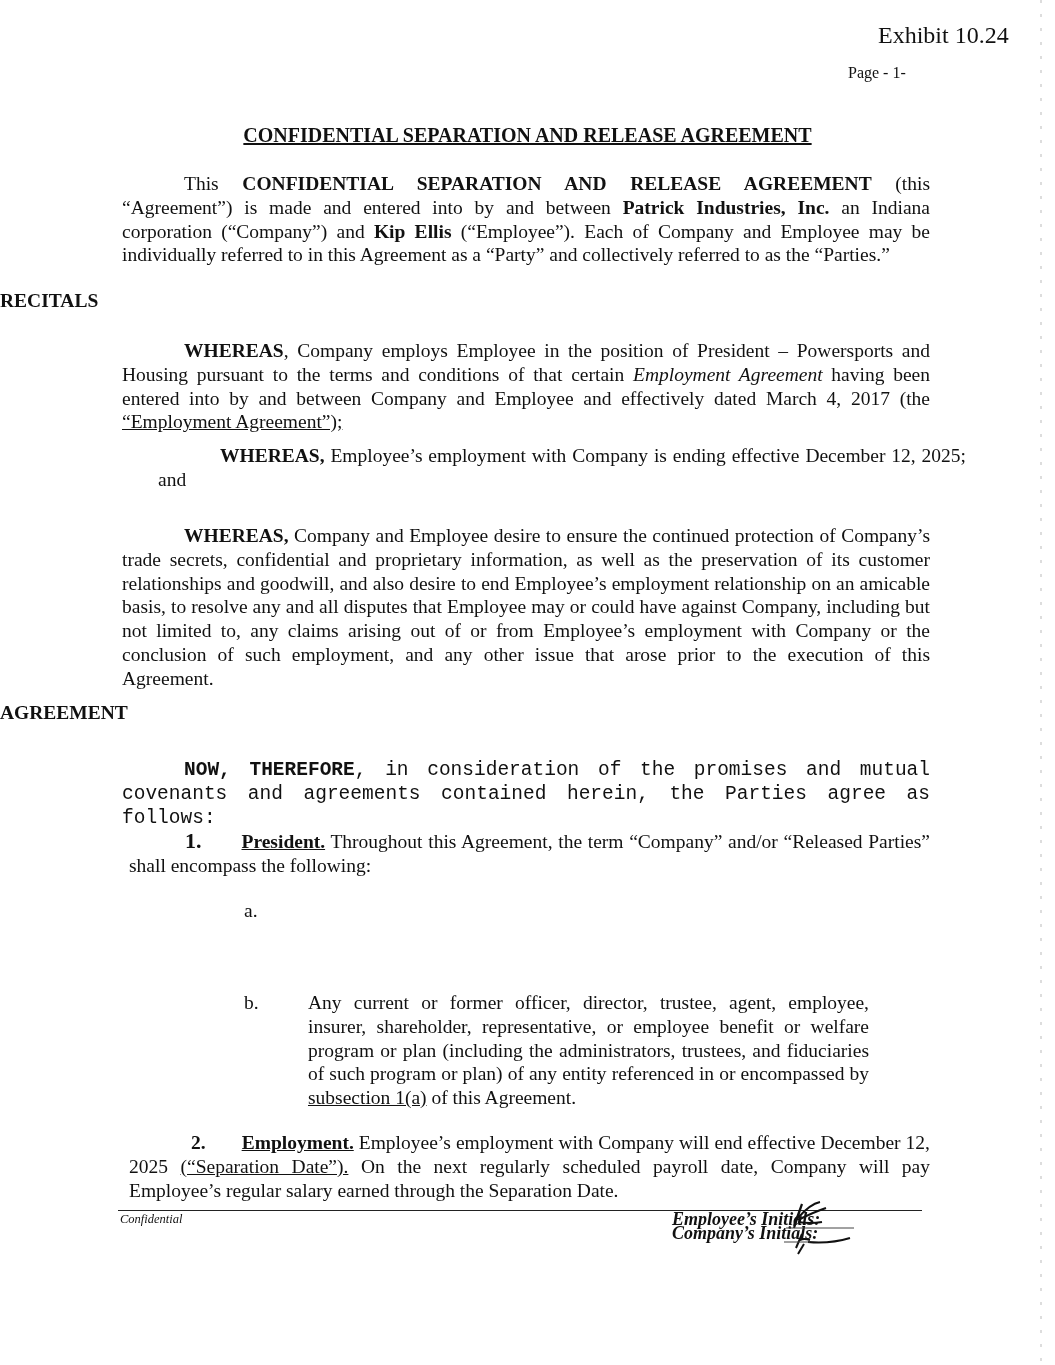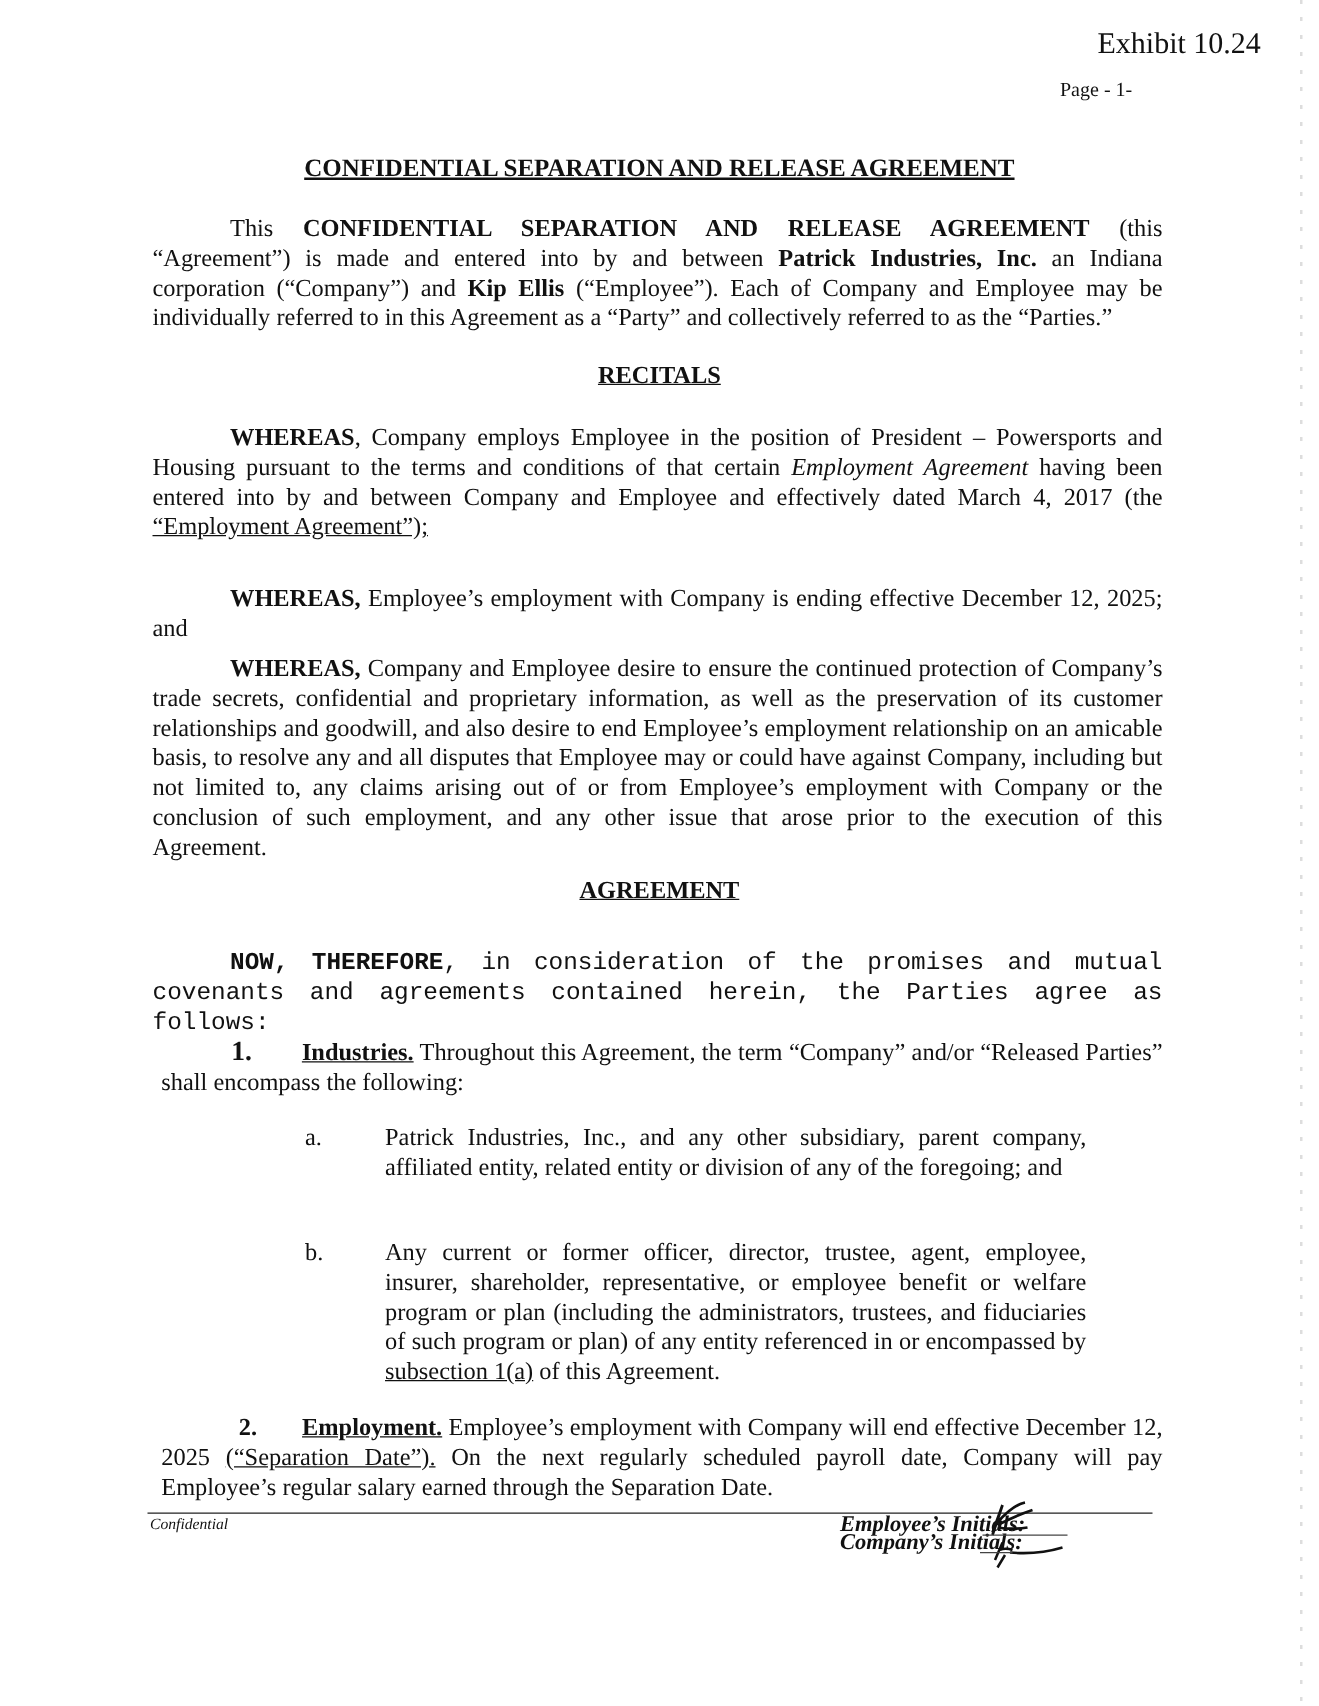--- a/index.html
+++ b/index.html
@@ -5,21 +5,21 @@
   html, body { margin:0; padding:0; background:#ffffff; }
   body { width:1055px; height:1365px; position:relative; overflow:hidden;
          font-family:"Liberation Serif", "DejaVu Serif", serif; color:#111; font-size:19.5px; }
   .abs { position:absolute; }
   .exhibit { left:878px; top:22px; font-size:24px; }
   .pageno { left:848px; top:64px; font-size:16px; }
   .title { left:0; width:1055px; top:124px; text-align:center; }
   .title span { font-weight:bold; text-decoration:underline; font-size:20px; padding-left:0; margin-left:-0px; }
   .para { left:122px; width:808px; line-height:23.8px; text-align:justify; }
   .para .ind { display:inline-block; width:62px; }
-  .heading { left:0; width:1055px; text-align:center; font-weight:bold; text-decoration:underline; }
+  .heading { left:0; width:1055px; text-align:left; font-weight:bold; }
   b { font-weight:bold; }
   i { font-style:italic; }
   u { text-decoration:underline; }
   .sub { left:244px; width:625px; line-height:23.8px; }
   .sub .lbl { position:absolute; left:0; top:0; }
   .sub .txt { margin-left:64px; text-align:justify; }
   .footer-line { left:118px; width:804px; top:1210px; height:0; border-top:1.5px solid #222; }
   .conf { left:120px; top:1212px; font-size:12.5px; font-style:italic; }
   .initials { left:672px; top:1212px; font-size:18px; font-style:italic; line-height:14px;font-weight:bold; }
   .sig { left:780px; top:1198px; }
@@ -39,41 +39,40 @@
 <div class="abs para" style="top:172px;">
   <span class="ind"></span><span>This </span><b>CONFIDENTIAL SEPARATION AND RELEASE AGREEMENT</b><span> (this “Agreement”) is made and entered into by and between </span><b>Patrick Industries, Inc.</b><span> an Indiana corporation (“Company”) and </span><b>Kip Ellis</b><span> (“Employee”). Each of Company and Employee may be individually referred to in this Agreement as a “Party” and collectively referred to as the “Parties.”</span>
 </div>
 
 <div class="abs heading" style="top:290px;">RECITALS</div>
 
 <div class="abs para" style="top:339px;">
   <span class="ind"></span><b>WHEREAS</b><span>, Company employs Employee in the position of President – Powersports and Housing pursuant to the terms and conditions of that certain </span><i>Employment Agreement</i><span> having been entered into by and between Company and Employee and effectively dated March 4, 2017 (the </span><u>“Employment Agreement”);</u>
 </div>
 
-<div class="abs para" style="top:468px;">
+<div class="abs para" style="top:444px;margin-left:36px;">
   <span class="ind"></span><b>WHEREAS,</b><span> Employee’s employment with Company is ending effective December 12, 2025; and</span>
 </div>
 
 <div class="abs para" style="top:524px;">
   <span class="ind"></span><b>WHEREAS,</b><span> Company and Employee desire to ensure the continued protection of Company’s trade secrets, confidential and proprietary information, as well as the preservation of its customer relationships and goodwill, and also desire to end Employee’s employment relationship on an amicable basis, to resolve any and all disputes that Employee may or could have against Company, including but not limited to, any claims arising out of or from Employee’s employment with Company or the conclusion of such employment, and any other issue that arose prior to the execution of this Agreement.</span>
 </div>
 
 <div class="abs heading" style="top:702px;">AGREEMENT</div>
 
 <div class="abs para" style="top:759px;font-family:Liberation Mono, monospace;">
   <span class="ind"></span><b>NOW, THEREFORE</b><span>, in consideration of the promises and mutual covenants and agreements contained herein, the Parties agree as follows:</span>
 </div>
 
 <div class="abs para" style="top:829px; left:129px; width:801px;">
-  <span style="display:inline-block;width:56px;"></span><b style="font-size:22px;">1.</b><span style="display:inline-block;width:40px;"></span><b><u>Industries.</u></b><span> Throughout this Agreement, the term “Company” and/or “Released Parties” shall encompass the following:</span>
+  <span style="display:inline-block;width:56px;"></span><b style="font-size:22px;">1.</b><span style="display:inline-block;width:40px;"></span><b><u>President.</u></b><span> Throughout this Agreement, the term “Company” and/or “Released Parties” shall encompass the following:</span>
 </div>
 
 <div class="abs sub" style="top:899px;">
   <span class="lbl">a.</span>
-  <div class="txt">Patrick Industries, Inc., and any other subsidiary, parent company, affiliated entity, related entity or division of any of the foregoing; and</div>
 </div>
 
 <div class="abs sub" style="top:991px;">
   <span class="lbl">b.</span>
   <div class="txt"><span>Any current or former officer, director, trustee, agent, employee, insurer, shareholder, representative, or employee benefit or welfare program or plan (including the administrators, trustees, and fiduciaries of such program or plan) of any entity referenced in or encompassed by </span><u>subsection 1(a)</u><span> of this Agreement.</span></div>
 </div>
 
 <div class="abs para" style="top:1131px; left:129px; width:801px;">
   <span style="display:inline-block;width:62px;"></span><b>2.</b><span style="display:inline-block;width:36px;"></span><b><u>Employment.</u></b><span> Employee’s employment with Company will end effective December 12, 2025 </span><u>(“Separation Date”).</u><span> On the next regularly scheduled payroll date, Company will pay Employee’s regular salary earned through the Separation Date.</span>
 </div>

